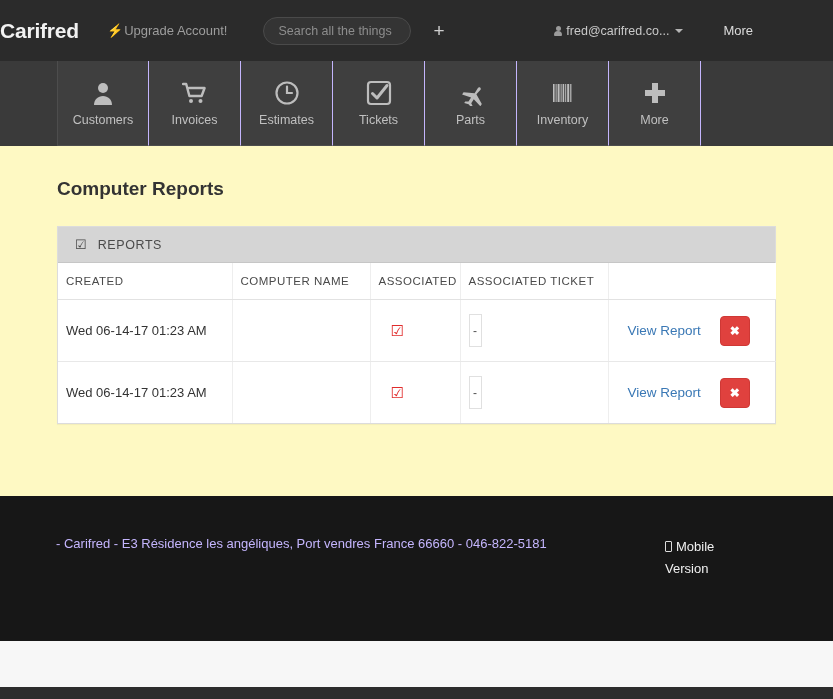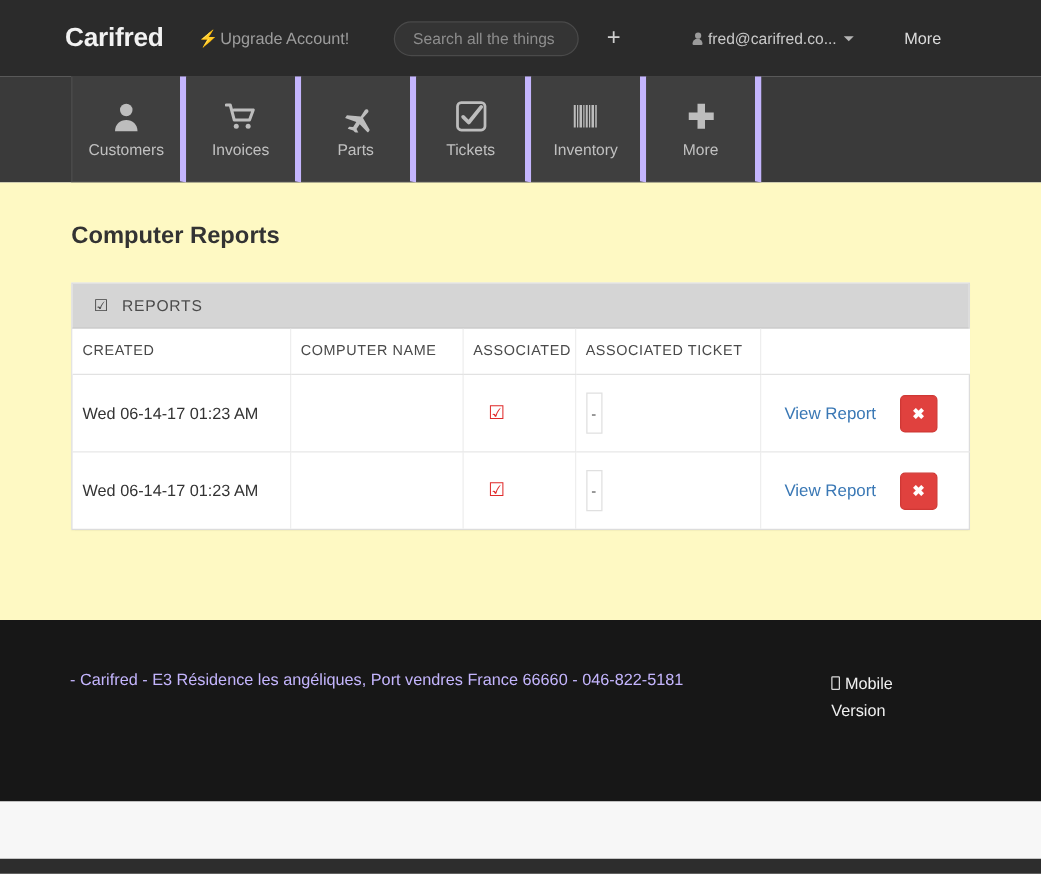--- a/index.html
+++ b/index.html
@@ -10,21 +10,20 @@
     background: #ffffff;
     font-family: "Liberation Sans", sans-serif;
   }
 
   
   .topbar {
     height: 61px;
     background: #2b2b2b;
     display: flex;
     align-items: center;
-    padding-left: 52px;
     position: relative;
   }
   .brand {
     color: #f2f2f2;
     font-size: 21px;
     font-weight: bold;
     letter-spacing: -0.2px;
     margin-right: 28px;
   }
   .upgrade {
@@ -113,21 +112,21 @@
   
   .navbar {
     height: 85px;
     background: #3a3a3a;
     display: flex;
     padding-left: 57px;
   }
   .nav-item {
     width: 92px;
     background: #3f3f3f;
-    border-right: 5px solid #c4b5fd;
+    border-right: 1px solid #c4b5fd;
     border-bottom: 1px solid #4d4d4d;
     display: flex;
     flex-direction: column;
     align-items: center;
     justify-content: center;
     cursor: pointer;
     gap: 7px;
   }
   .nav-item:first-child { border-left: 1px solid #4d4d4d; }
   .nav-label {
@@ -352,38 +351,47 @@
     <span class="nav-ico">
       <svg width="26" height="26" viewBox="0 0 26 26">
           <path d="M1 4h3.2l3.2 12h12.2l3-8H7" fill="none" stroke="#bdbdbd" stroke-width="2.4" stroke-linecap="round" stroke-linejoin="round"></path>
           <circle cx="9" cy="21" r="2" fill="#bdbdbd"></circle>
           <circle cx="18.5" cy="21" r="2" fill="#bdbdbd"></circle>
         </svg>
     </span>
     <span class="nav-label">Invoices</span>
   </div>
 
-
-  <div class="nav-item">
-    <span class="nav-ico">
-      <svg width="26" height="26" viewBox="0 0 26 26">
-          <path d="M23 11.8c.6-.6.6-1.6 0-2.2-.6-.6-1.6-.6-2.2 0l-4.3 4.3-10.6-3.3-1.9 1.9 8.1 5-3.3 3.3-3.2-.8-1.3 1.3 4 2.3 2.3 4 1.3-1.3-.8-3.2 3.3-3.3 5 8.1 1.9-1.9-3.3-10.6z" fill="#bdbdbd" transform="rotate(-12 13 13)"></path>
-        </svg>
-    </span>
-    <span class="nav-label">Parts</span>
+  <div class="nav-item">
+    <span class="nav-ico">
+      <svg width="26" height="26" viewBox="0 0 26 26">
+          <circle cx="13" cy="13" r="10.5" fill="none" stroke="#bdbdbd" stroke-width="2.2"></circle>
+          <path d="M13 6.5V13h5" fill="none" stroke="#bdbdbd" stroke-width="2.2" stroke-linecap="round"></path>
+        </svg>
+    </span>
+    <span class="nav-label">Estimates</span>
   </div>
 
   <div class="nav-item">
     <span class="nav-ico">
       <svg width="26" height="26" viewBox="0 0 26 26">
           <rect x="2" y="2" width="22" height="22" rx="3" fill="none" stroke="#bdbdbd" stroke-width="2.2"></rect>
           <path d="M6.5 13.5l4.5 4.5L21 5.5" fill="none" stroke="#bdbdbd" stroke-width="3" stroke-linecap="round" stroke-linejoin="round"></path>
         </svg>
     </span>
     <span class="nav-label">Tickets</span>
+  </div>
+
+  <div class="nav-item">
+    <span class="nav-ico">
+      <svg width="26" height="26" viewBox="0 0 26 26">
+          <path d="M23 11.8c.6-.6.6-1.6 0-2.2-.6-.6-1.6-.6-2.2 0l-4.3 4.3-10.6-3.3-1.9 1.9 8.1 5-3.3 3.3-3.2-.8-1.3 1.3 4 2.3 2.3 4 1.3-1.3-.8-3.2 3.3-3.3 5 8.1 1.9-1.9-3.3-10.6z" fill="#bdbdbd" transform="rotate(-12 13 13)"></path>
+        </svg>
+    </span>
+    <span class="nav-label">Parts</span>
   </div>
 
   <div class="nav-item">
     <span class="nav-ico">
       <svg width="26" height="26" viewBox="0 0 26 26">
         <g fill="#bdbdbd">
           <rect x="3" y="4" width="1.6" height="18"></rect>
             <rect x="5.6" y="4" width="1" height="18"></rect>
           <rect x="7.6" y="4" width="2" height="18"></rect>
             <rect x="10.6" y="4" width="1" height="18"></rect>

